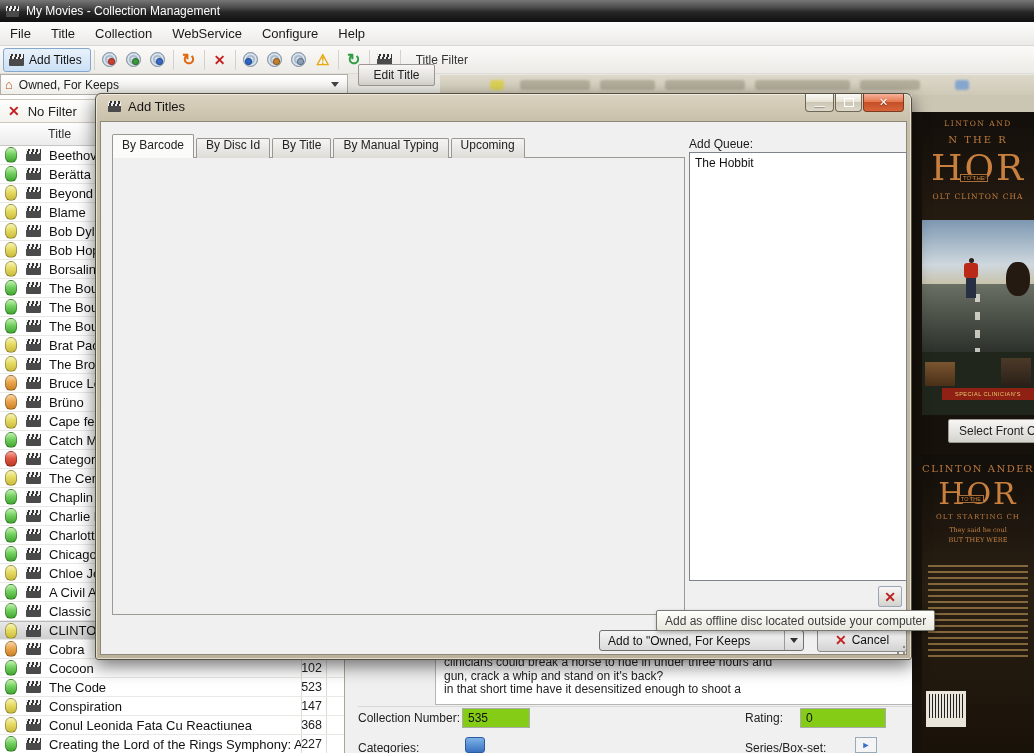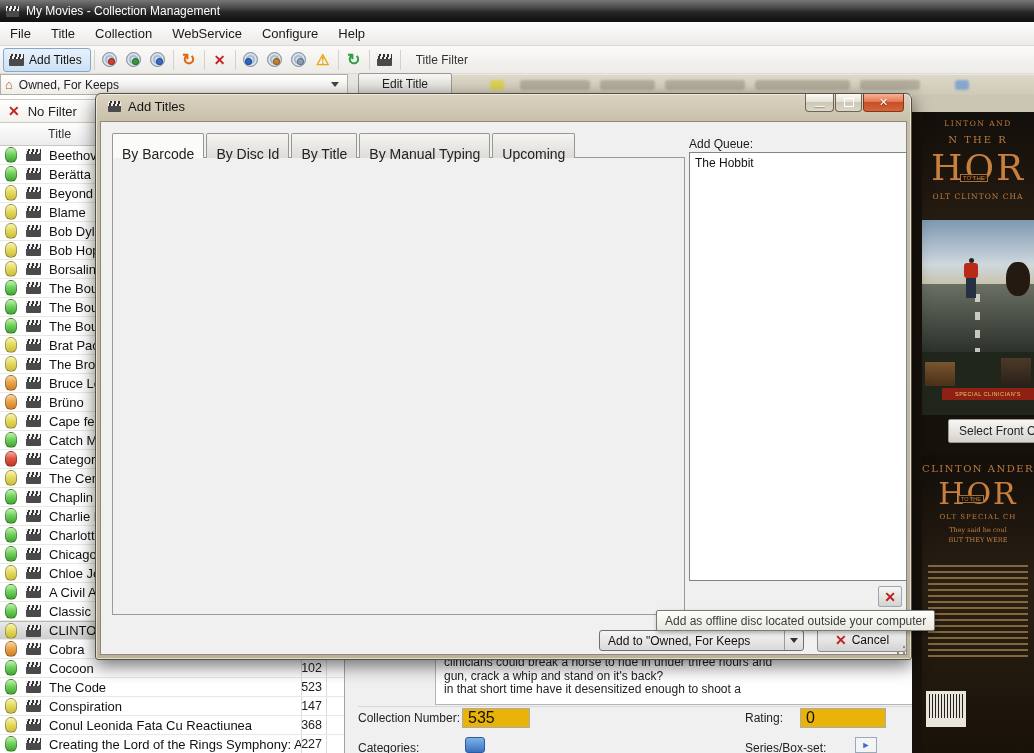--- a/index.html
+++ b/index.html
@@ -52,40 +52,40 @@
   .row-title{margin-left:8px;width:252px;font-size:13px;color:#111;white-space:nowrap;overflow:hidden;}
   .row-num{width:25px;text-align:right;padding-right:4px;font-size:12.5px;color:#222;border-left:1px solid #dedcd4;height:100%;display:flex;align-items:center;justify-content:flex-end;box-sizing:border-box;}
   .row-tail{width:14px;height:100%;border-left:1px solid #dedcd4;box-sizing:border-box;}
   
   .form-region{left:345px;top:95px;width:573px;height:658px;background:#f0f0f0;}
   .desc-box{left:435px;top:646px;width:553px;height:59px;background:#fff;border:1px solid #b5b5b5;box-sizing:border-box;
     font-size:12px;color:#222;line-height:13.5px;padding:9px 24px 0 8px;overflow:hidden;}
   .desc-arrow{left:963px;top:684px;width:18px;height:15px;background:linear-gradient(#f4f4f4,#d8d8d8);border:1px solid #9a9a9a;border-radius:2px;
     display:flex;align-items:center;justify-content:center;box-sizing:border-box;}
   .fld-label{font-size:12px;color:#222;}
-  .fld-input{background:#eab308;border:1px solid #ababab;box-sizing:border-box;font-size:16px;color:#111;display:flex;align-items:center;padding-left:5px;}
+  .fld-input{background:#84cc16;border:1px solid #ababab;box-sizing:border-box;font-size:12px;color:#111;display:flex;align-items:center;padding-left:5px;}
   
   .right-region{left:912px;top:95px;width:122px;height:658px;background:#17110b;}
   .rr-band{position:absolute;left:0;top:0;width:122px;height:17px;background:#cbc5b3;}
   .cover{position:absolute;left:10px;width:112px;overflow:hidden;background:linear-gradient(#120e0a,#2a1f13 45%,#191209);}
   .cov-serif{font-family:"DejaVu Serif",serif;color:#bd7a3e;text-align:center;white-space:nowrap;overflow:hidden;}
   .tothe{border:1px solid #a96f38;font-size:6px;padding:0 2px;color:#c9853f;background:rgba(20,14,8,.8);}
   
   .dialog{left:95px;top:93px;width:817px;height:567px;border-radius:6px 6px 3px 3px;
     background:linear-gradient(#dbd3c0,#c7bea8 30px,#bcb29c);border:1px solid #55503f;box-sizing:border-box;
     box-shadow:0 6px 18px rgba(0,0,0,.55), inset 0 0 0 1px rgba(255,255,255,.55);z-index:30;}
   .dlg-title{position:absolute;left:12px;top:5px;display:flex;align-items:center;gap:7px;font-size:13px;color:#151515;}
   .capbtns{position:absolute;right:7px;top:0;display:flex;gap:1px;}
   .capbtn{height:18px;border:1px solid #6e6755;border-top:none;border-radius:0 0 4px 4px;box-sizing:border-box;
     display:flex;align-items:center;justify-content:center;color:#fff;font-size:10px;
     background:linear-gradient(#fbfaf6,#e6e2d5 45%,#cdc7b6 50%,#dcd7c9);text-shadow:0 1px 1px rgba(0,0,0,.4);}
   .capbtn.close{background:linear-gradient(#f6b29c,#e5794f 45%,#c44f28 50%,#d9653a);border-color:#7e3a20;}
   .dlg-client{position:absolute;left:4px;top:27px;right:4px;bottom:4px;background:#f0f0f0;border:1px solid #8e887a;box-sizing:border-box;}
   .tabstrip{position:absolute;left:16px;top:40px;height:24px;display:flex;align-items:flex-end;z-index:2;}
-  .tab{height:20px;padding:12px 9px;margin-right:2px;display:flex;align-items:flex-start;font-size:14px;color:#222;
+  .tab{height:20px;padding:6px 9px;margin-right:2px;display:flex;align-items:flex-end;font-size:12px;color:#222;
     background:linear-gradient(#f5f4f2,#dedcd7);border:1px solid #989892;border-bottom:none;border-radius:2px 2px 0 0;box-sizing:border-box;}
   .tab.active{height:24px;background:#fbfbfa;z-index:3;position:relative;}
   .tabpane{position:absolute;left:16px;top:63px;width:573px;height:458px;border:1px solid #9b9b95;background:#f0f0f0;box-sizing:border-box;z-index:1;}
   .group{position:absolute;border:1px solid #d5d5d3;border-radius:3px;}
   .legend{position:absolute;top:-8px;left:8px;background:#f0f0f0;padding:0 4px;font-size:12px;color:#1a1a1a;white-space:nowrap;}
   .dlg-label{position:absolute;font-size:12px;color:#1a1a1a;white-space:nowrap;}
   .green-input{position:absolute;background:#a9e395;border:1px solid #8aa383;box-sizing:border-box;font-size:12px;color:#111;
     display:flex;align-items:center;padding-left:6px;font-family:"Liberation Sans",sans-serif;}
   .select{position:absolute;background:linear-gradient(#f9f9f9,#dcdcdc);border:1px solid #8c8c8c;border-radius:2px;box-sizing:border-box;
     font-size:12px;color:#111;display:flex;align-items:center;padding-left:5px;}
@@ -207,21 +207,21 @@
     <div class="blob" style="left:225px;width:80px;"></div>
     <div class="blob" style="left:315px;width:95px;"></div>
     <div class="blob" style="left:420px;width:60px;"></div>
     <div class="blob" style="left:515px;width:14px;background:#7a9fd0;opacity:.85;"></div>
   </div>
   <div class="abs main-combo">
     <span style="font-size:13px;color:#b05020;">⌂</span>
     <span>Owned, For Keeps</span>
     <span class="combo-arrow" style="right:8px;"></span>
   </div>
-  <div class="abs btn" style="left:358px;top:73px;width:94px;height:22px;">
+  <div class="abs btn" style="left:358px;top:64px;width:77px;height:22px;">
     <span>Edit Title</span>
   </div>
 
   <div class="abs list-panel">
     <div class="nofilter">
       <span class="glyph" style="color:#c42222;font-size:14px;">✕</span>
       <span>No Filter</span>
     </div>
     <div class="list-header">
       <span style="margin-left:48px;">Title</span>
@@ -539,21 +539,21 @@
     </div>
 
     <div class="abs btn" style="left:36px;top:324px;width:88px;height:24px;justify-content:flex-start;padding-left:10px;overflow:hidden;white-space:nowrap;">
       <span>Select Front C</span>
     </div>
 
     <div class="cover" style="top:360px;height:298px;">
       <div class="cov-serif" style="font-size:10px;letter-spacing:1.5px;margin-top:8px;">CLINTON ANDERSON</div>
       <div class="cov-serif" style="font-size:30px;letter-spacing:2px;margin-top:2px;color:#c9803f;">HOR</div>
       <div class="abs tothe" style="left:36px;top:40px;font-size:5.5px;">TO THE</div>
-      <div class="cov-serif" style="font-size:7px;letter-spacing:1px;margin-top:2px;">OLT SPECIAL CH</div>
+      <div class="cov-serif" style="font-size:7px;letter-spacing:1px;margin-top:2px;">OLT STARTING CH</div>
       <div class="cov-serif" style="font-size:6.5px;margin-top:5px;color:#c08040;">They said he coul</div>
       <div class="cov-serif" style="font-size:6.5px;margin-top:2px;color:#c08040;">BUT THEY WERE</div>
       <div class="abs tiny-lines" style="left:6px;top:110px;width:100px;height:96px;"></div>
       <div class="abs" style="left:4px;top:236px;width:40px;height:36px;background:#e9e5da;">
         <div class="abs" style="left:3px;top:3px;right:3px;height:24px;background:repeating-linear-gradient(90deg,#222 0 1px,transparent 1px 3px);"></div>
       </div>
     </div>
   </div>
 
   <div class="abs dialog">

